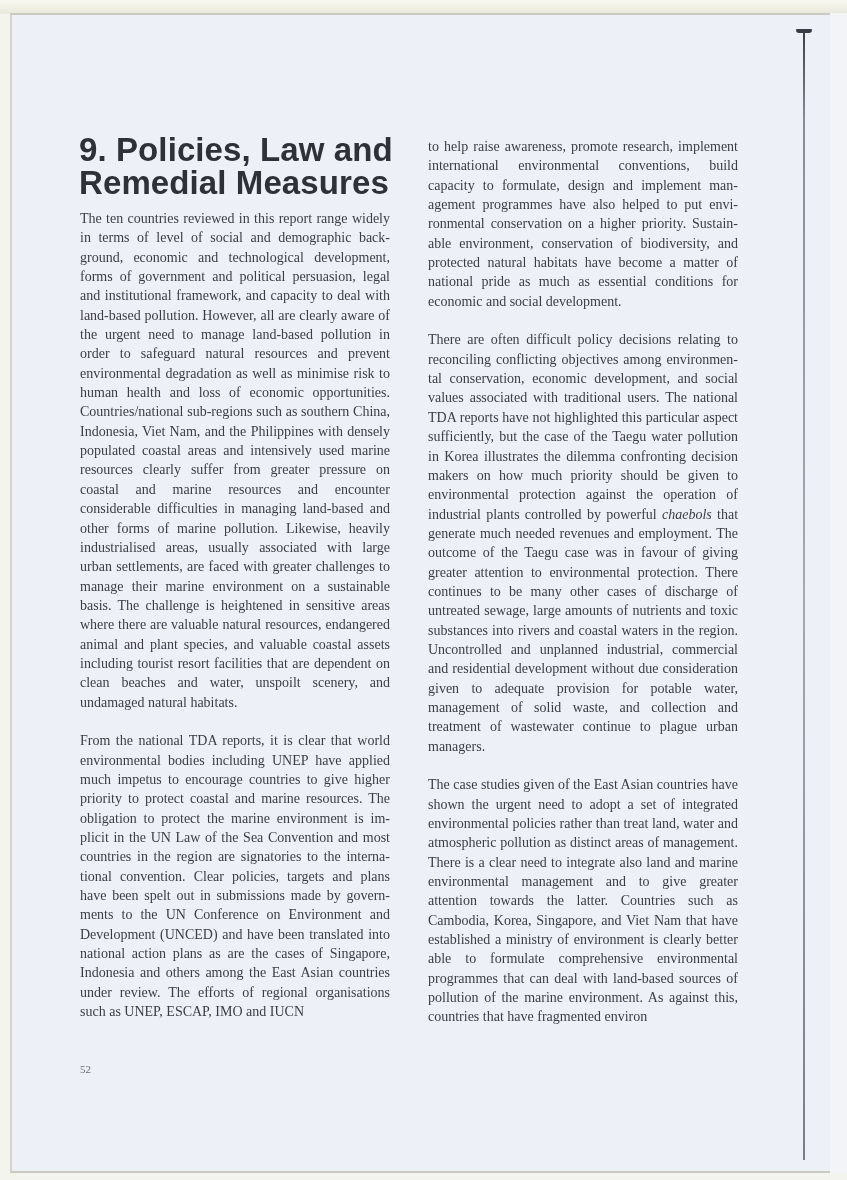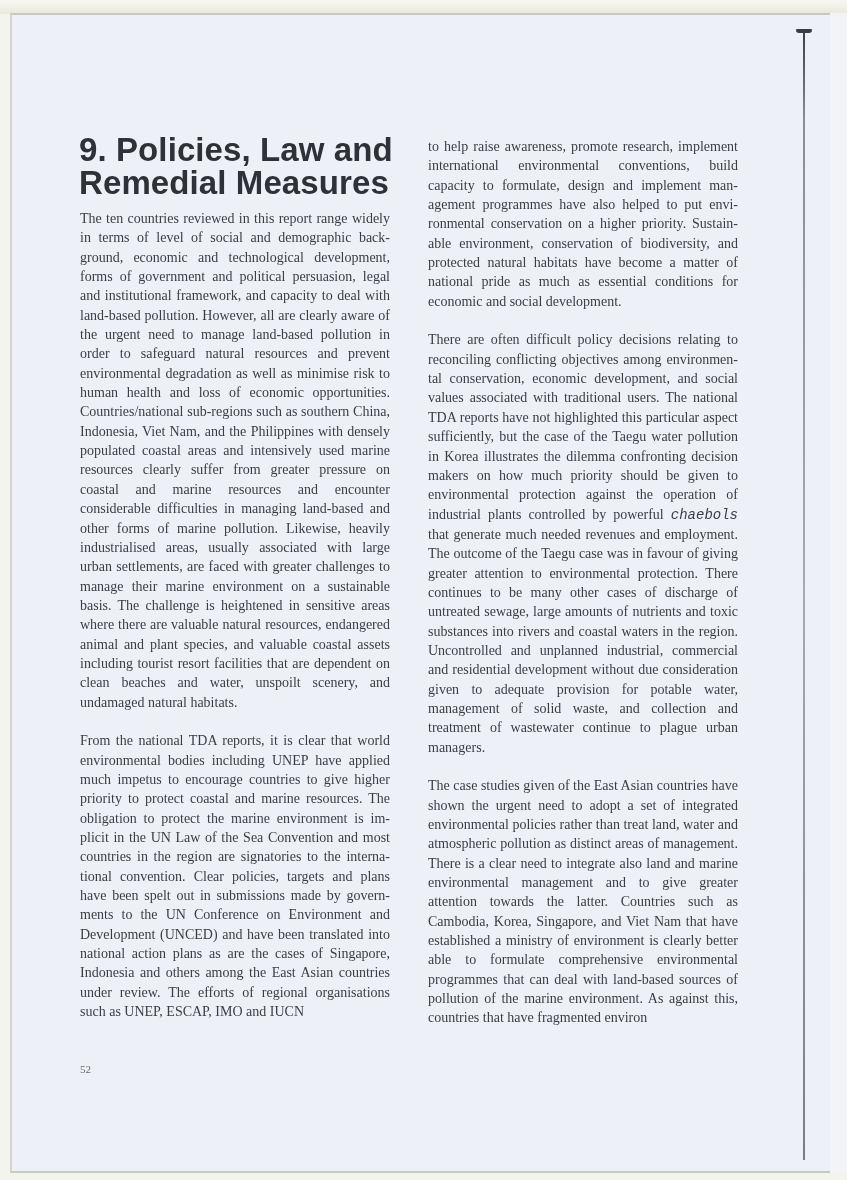--- a/index.html
+++ b/index.html
@@ -31,21 +31,21 @@
     letter-spacing: 0.1px;
   }
   .col {
     position: absolute; width: 310px;
     font-size: 14px; line-height: 19.35px; color: #3a3d44;
     text-align: justify; hyphens: manual;
   }
   .col-left { left: 80px; top: 209px; }
   .col-right { left: 428px; top: 137px; }
   .col p { margin: 0 0 19.35px 0; }
-  .col em { font-style: italic; font-family: Liberation Mono, monospace; }
+  .col em { font-style: italic; }
   .page-number {
     position: absolute; left: 80px; top: 1063px;
     font-size: 11px; color: #6b6e74; font-family: "Liberation Serif", serif;
   }
   .rule {
     position: absolute; left: 803px; top: 30px; width: 2px; height: 1130px;
     background: linear-gradient(#3a3d48, #8a8d96 8%, #a6a9b0 50%, #7a7d86 100%);
   }
   .rule-cap {
     position: absolute; left: 796px; top: 29px; width: 16px; height: 4px;

